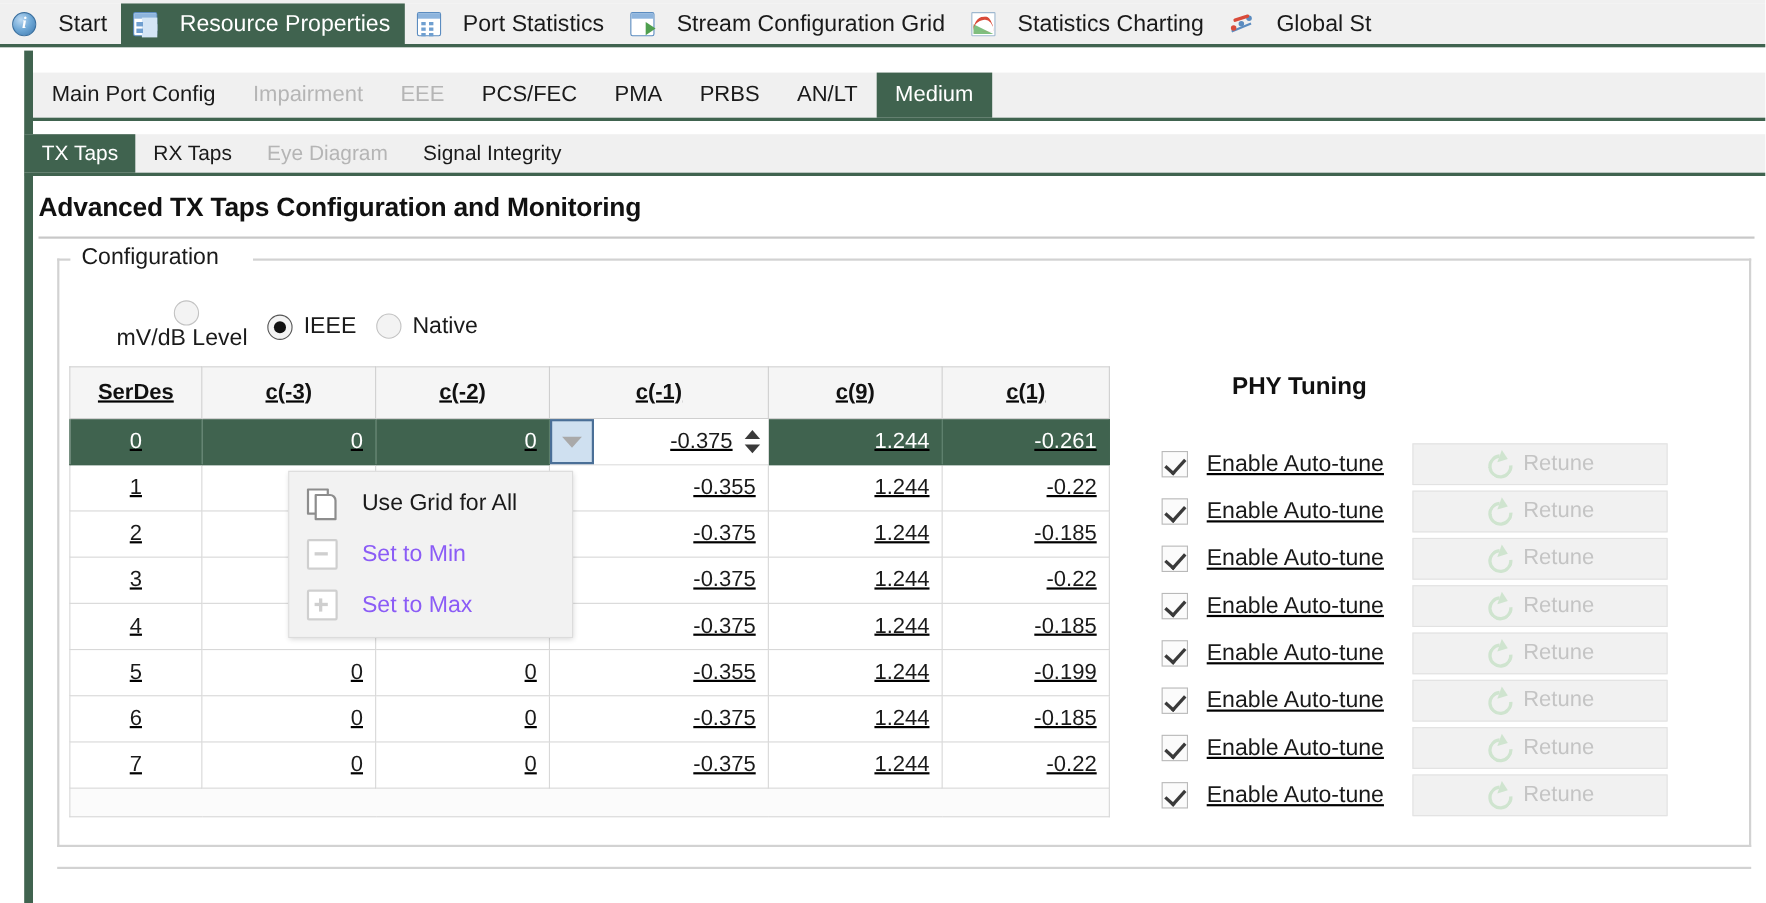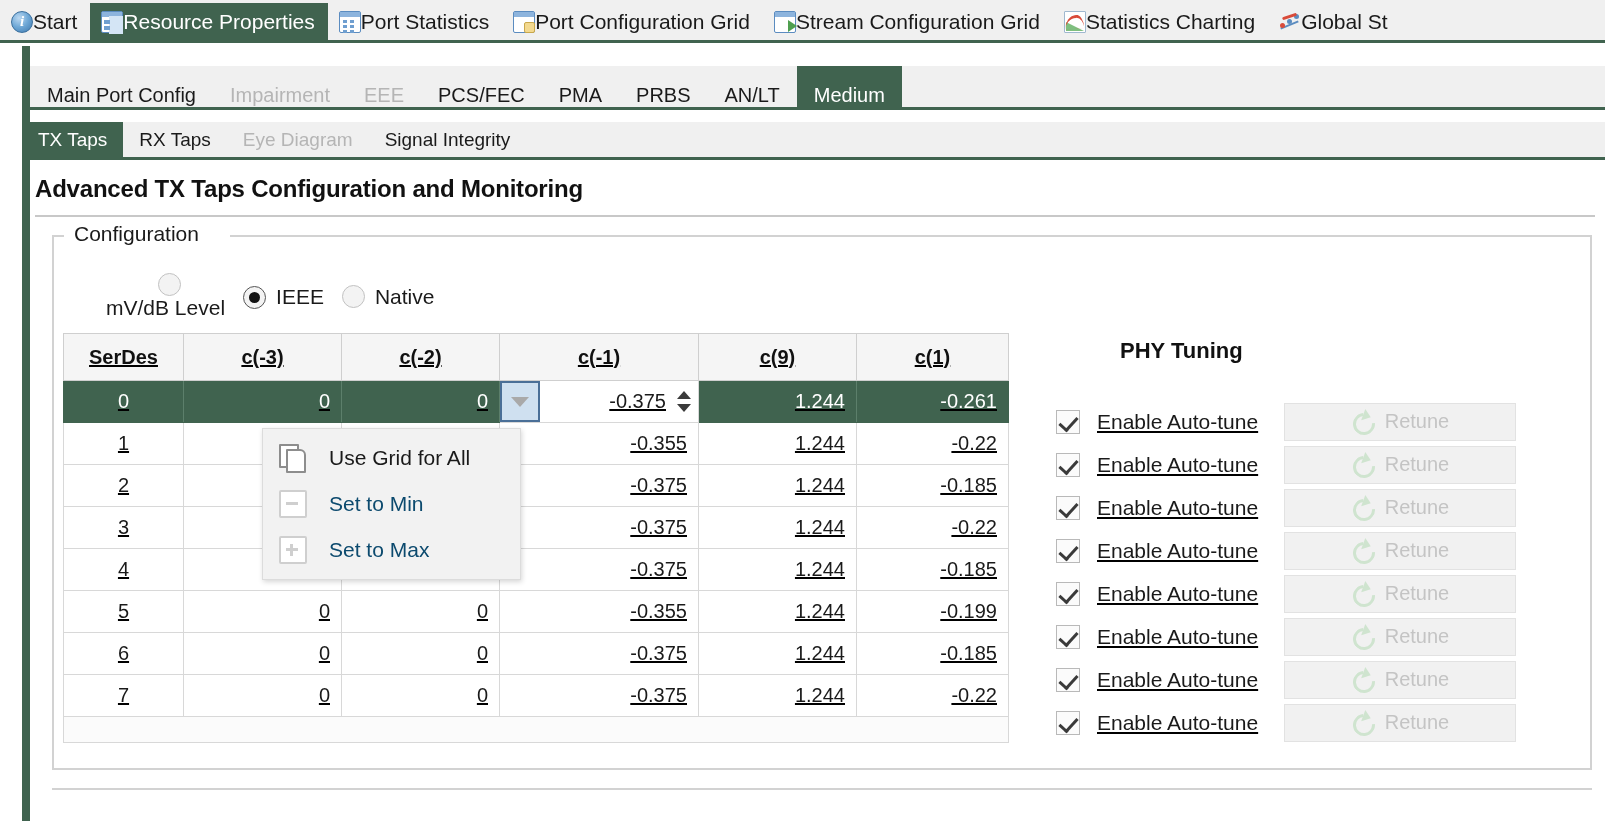--- a/index.html
+++ b/index.html
@@ -18,21 +18,21 @@
 
   
   .tabbar {
     position: absolute; left: 0; top: 3px; width: 1605px; height: 40px;
     background: #f0f0f0;
     border-bottom: 3px solid #40634f;
     display: flex; align-items: stretch;
     overflow: hidden;
   }
   .mtab {
-    display: flex; align-items: center; gap: 0;
+    display: flex; align-items: center; gap: 20px;
     padding: 0 13px 0 11px;
     font-size: 21px; color: #1a1a1a; white-space: nowrap;
     cursor: default;
   }
   .mtab.active { background: #40634f; color: #ffffff; }
   .mtab .ic { width: 22px; height: 22px; flex: 0 0 22px; display:block; position:relative; }
 
   
   .ic-info { border-radius: 50%;
     background: radial-gradient(circle at 35% 30%, #bcd9f2 0%, #6fa8d6 48%, #3c77ad 100%);
@@ -75,21 +75,21 @@
   .ic-sline .d3 { background:#5b8cc0; left:15px; top:3px; }
 
   
   .greenframe { position:absolute; left:22px; top:46px; width:1583px; height:775px;
     border-left: 8px solid #40634f; background:#ffffff; }
 
   
   .lvl2 { position:absolute; left:30px; top:66px; width:1575px; height:44px;
     background:#f0f0f0; border-bottom: 3px solid #40634f;
     display:flex; align-items:stretch; }
-  .l2tab { display:flex; align-items:flex-end; padding:0 17px; font-size:20px; color:#1a1a1a; white-space:nowrap; }
+  .l2tab { display:flex; align-items:center; padding:0 17px; font-size:20px; color:#1a1a1a; white-space:nowrap; }
   .l2tab.active { background:#40634f; color:#fff; }
   .l2tab.disabled { color:#b5b5b5; }
 
   
   .lvl3 { position:absolute; left:22px; top:122px; width:1583px; height:38px;
     background:#f0f0f0; border-bottom: 3px solid #40634f;
     display:flex; align-items:stretch; }
   .l3tab { display:flex; align-items:center; padding:0 16px; font-size:19px; color:#1a1a1a; white-space:nowrap; }
   .l3tab.active { background:#40634f; color:#fff; }
   .l3tab.disabled { color:#b5b5b5; }
@@ -137,21 +137,21 @@
   .drop-btn .tri { width:0; height:0; border-left:9px solid transparent; border-right:9px solid transparent; border-top:10px solid #a9a9a9; }
   .edit-val { flex:1; display:flex; align-items:center; justify-content:flex-end; color:#1a1a1a; font-size:20px; padding-right:8px; background:#fff; }
   .spin { width:24px; flex:0 0 24px; display:flex; flex-direction:column; align-items:center; justify-content:center; gap:5px; background:#fff; padding-right:4px; }
   .spin .up { width:0;height:0;border-left:7px solid transparent;border-right:7px solid transparent;border-bottom:8px solid #3a3a3a; }
   .spin .dn { width:0;height:0;border-left:7px solid transparent;border-right:7px solid transparent;border-top:8px solid #3a3a3a; }
 
   
   .ctxmenu { position:absolute; left:262px; top:428px; width:259px; background:#f2f2f2;
     border:1px solid #dcdcdc; box-shadow: 1px 2px 5px rgba(0,0,0,0.16); padding:6px 0; z-index:40; }
   .ctxitem { display:flex; align-items:center; height:46px; padding-left:16px; font-size:21px; color:#1a1a1a; }
-  .ctxitem.disabled { color:#0c4a6e; }
+  .ctxitem.disabled { color:#8b5cf6; }
   .ctxitem .mic { width:28px; height:28px; flex:0 0 28px; margin-right:22px; position:relative; }
 
   .mic-copy::before { content:""; position:absolute; left:0; top:0; width:16px; height:20px;
     border:2px solid #8d8d8d; background:#fff; border-radius:1px; }
   .mic-copy::after { content:""; position:absolute; left:7px; top:5px; width:16px; height:20px;
     border:2px solid #8d8d8d; background:#fff; border-radius:1px 6px 1px 1px; }
 
   .mic-min { border:2px solid #cfcfcf; background:#fff; border-radius:2px; width:26px; height:26px; }
   .mic-min::after { content:""; position:absolute; left:5px; top:10px; width:12px; height:3px; background:#cfcfcf; }
   .mic-max { border:2px solid #cfcfcf; background:#fff; border-radius:2px; width:26px; height:26px; }
@@ -193,24 +193,20 @@
       </div>
       <div class="mtab active">
         <span class="ic ic-resprop"></span>
         <span>Resource Properties</span>
       </div>
       <div class="mtab">
         <span class="ic ic-grid"></span>
         <span>Port Statistics</span>
       </div>
       <div class="mtab">
-        <span class="ic ic-grid2"></span>
-        <span>Port Configuration Grid</span>
-      </div>
-      <div class="mtab">
         <span class="ic ic-grid3"></span>
         <span>Stream Configuration Grid</span>
       </div>
       <div class="mtab">
         <span class="ic ic-chart"></span>
         <span>Statistics Charting</span>
       </div>
       <div class="mtab">
         <span class="ic ic-sline">
           <i class="d1"></i>

